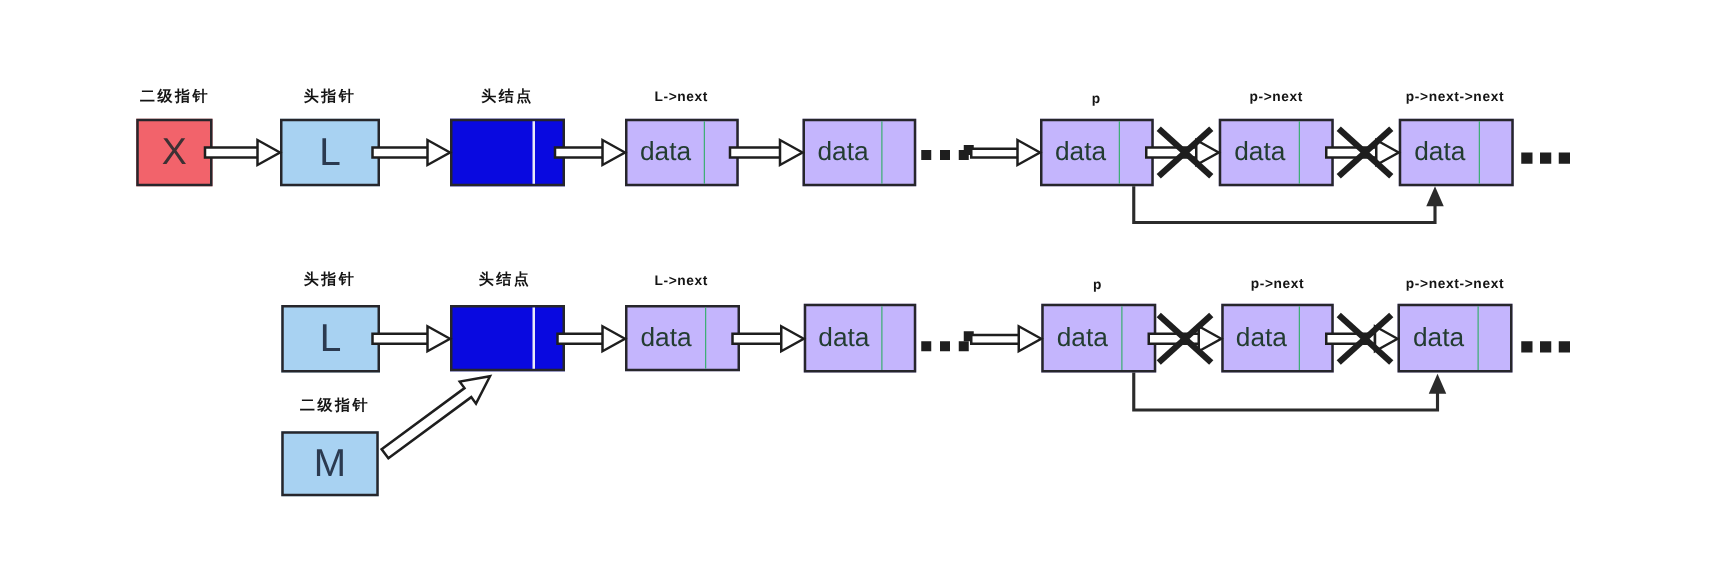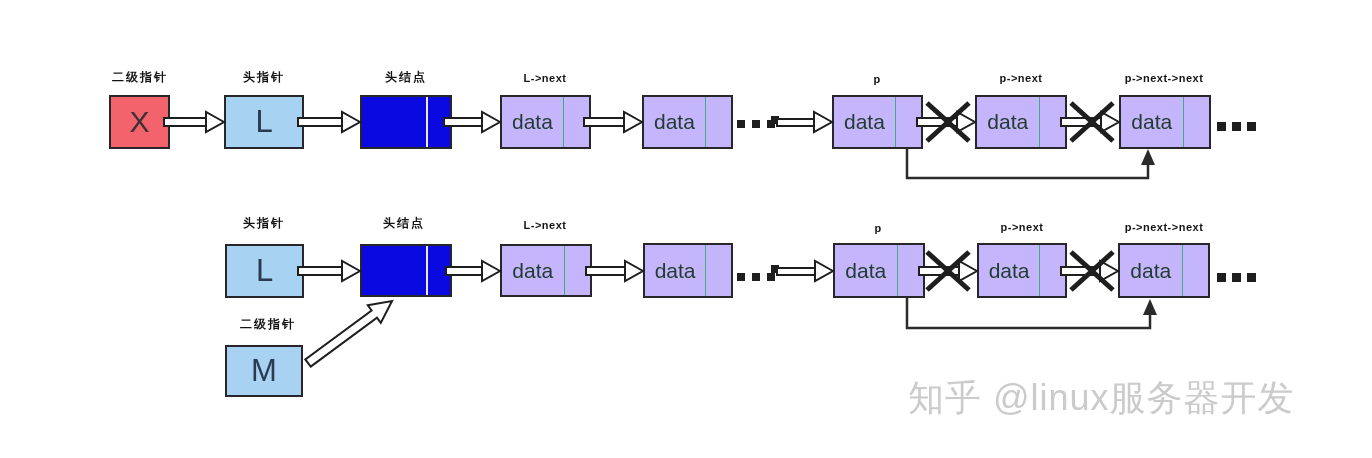--- a/index.html
+++ b/index.html
@@ -216,14 +216,13 @@
     <g>
       <path d="M907,298 L907,328 L1150,328 L1150,308" fill="none" stroke="#2b2b2b" stroke-width="2.5"></path>
       <polygon points="1150,299 1143,315 1157,315" fill="#2b2b2b"></polygon>
     </g>
 
     <g>
       <polygon points="310.7,366.6 377,317.7 380.8,322.9 392,301 367.8,305.3 371.6,310.5 305.3,359.4" fill="#fff" stroke="#1e1e1e" stroke-width="2"></polygon>
     </g>
   </svg>
 
-  <div class="watermark">知乎 @linux服务器开发</div>
 </div>
 
 </body></html>

